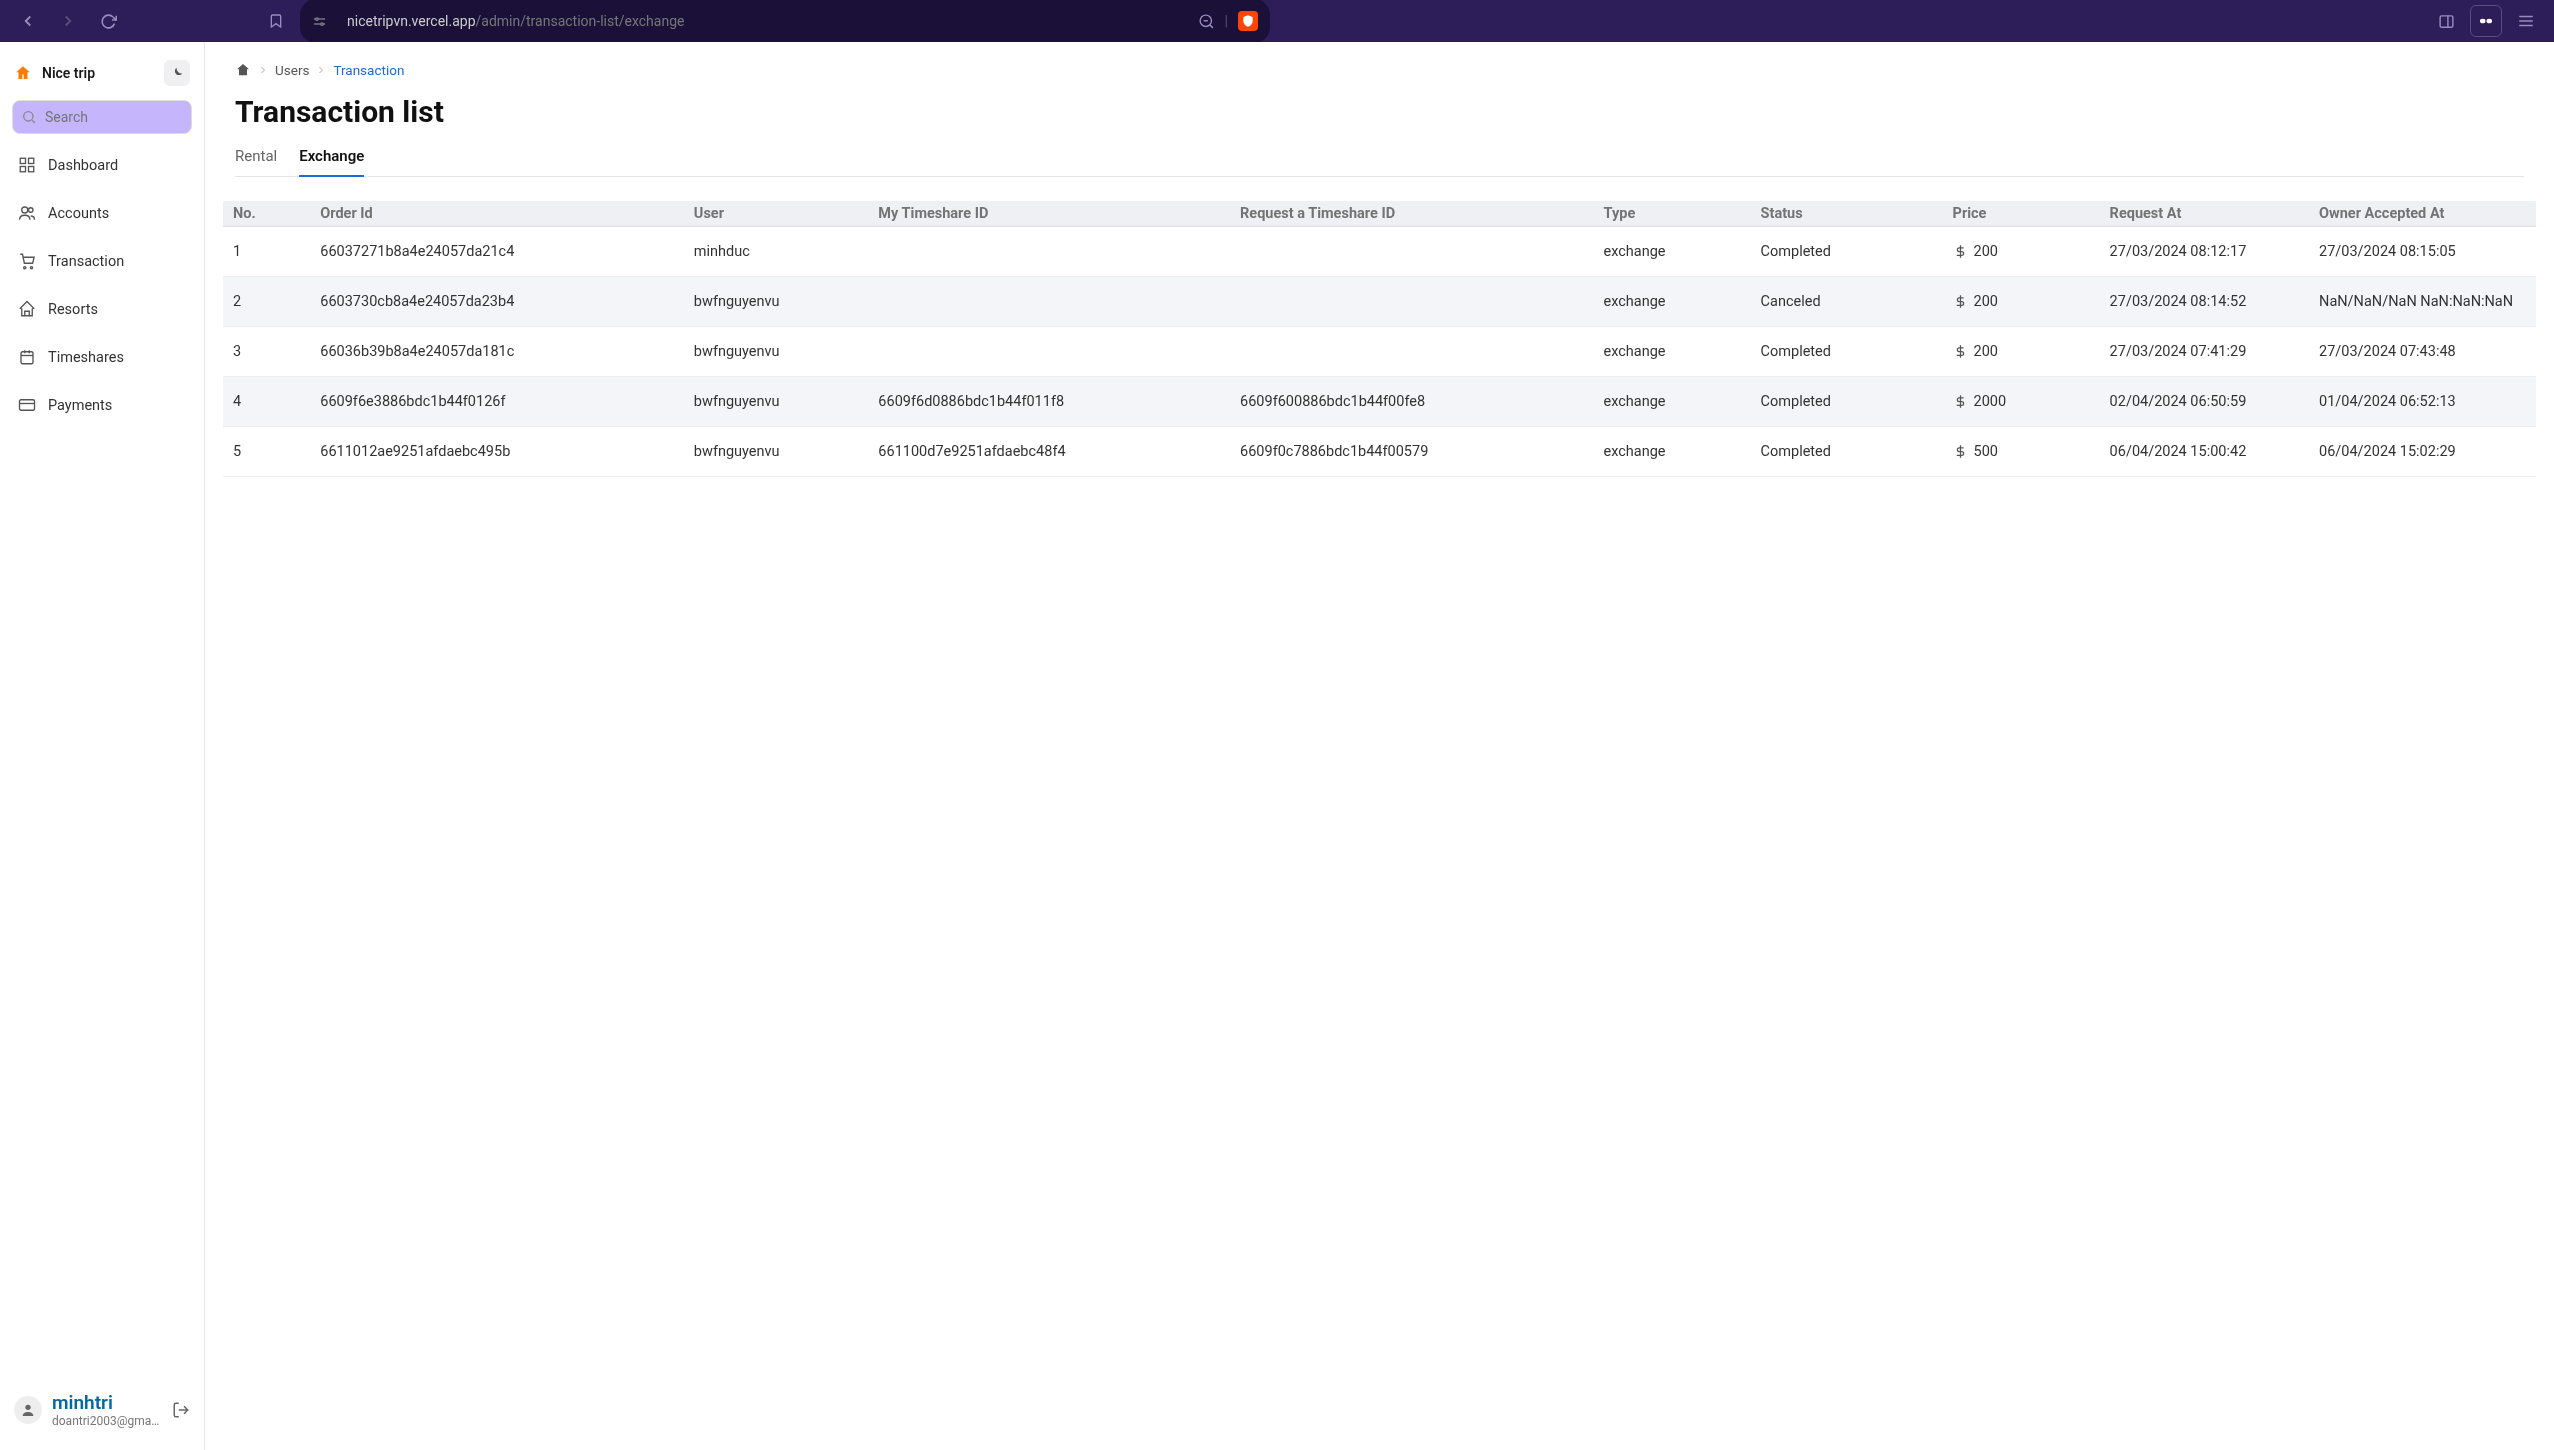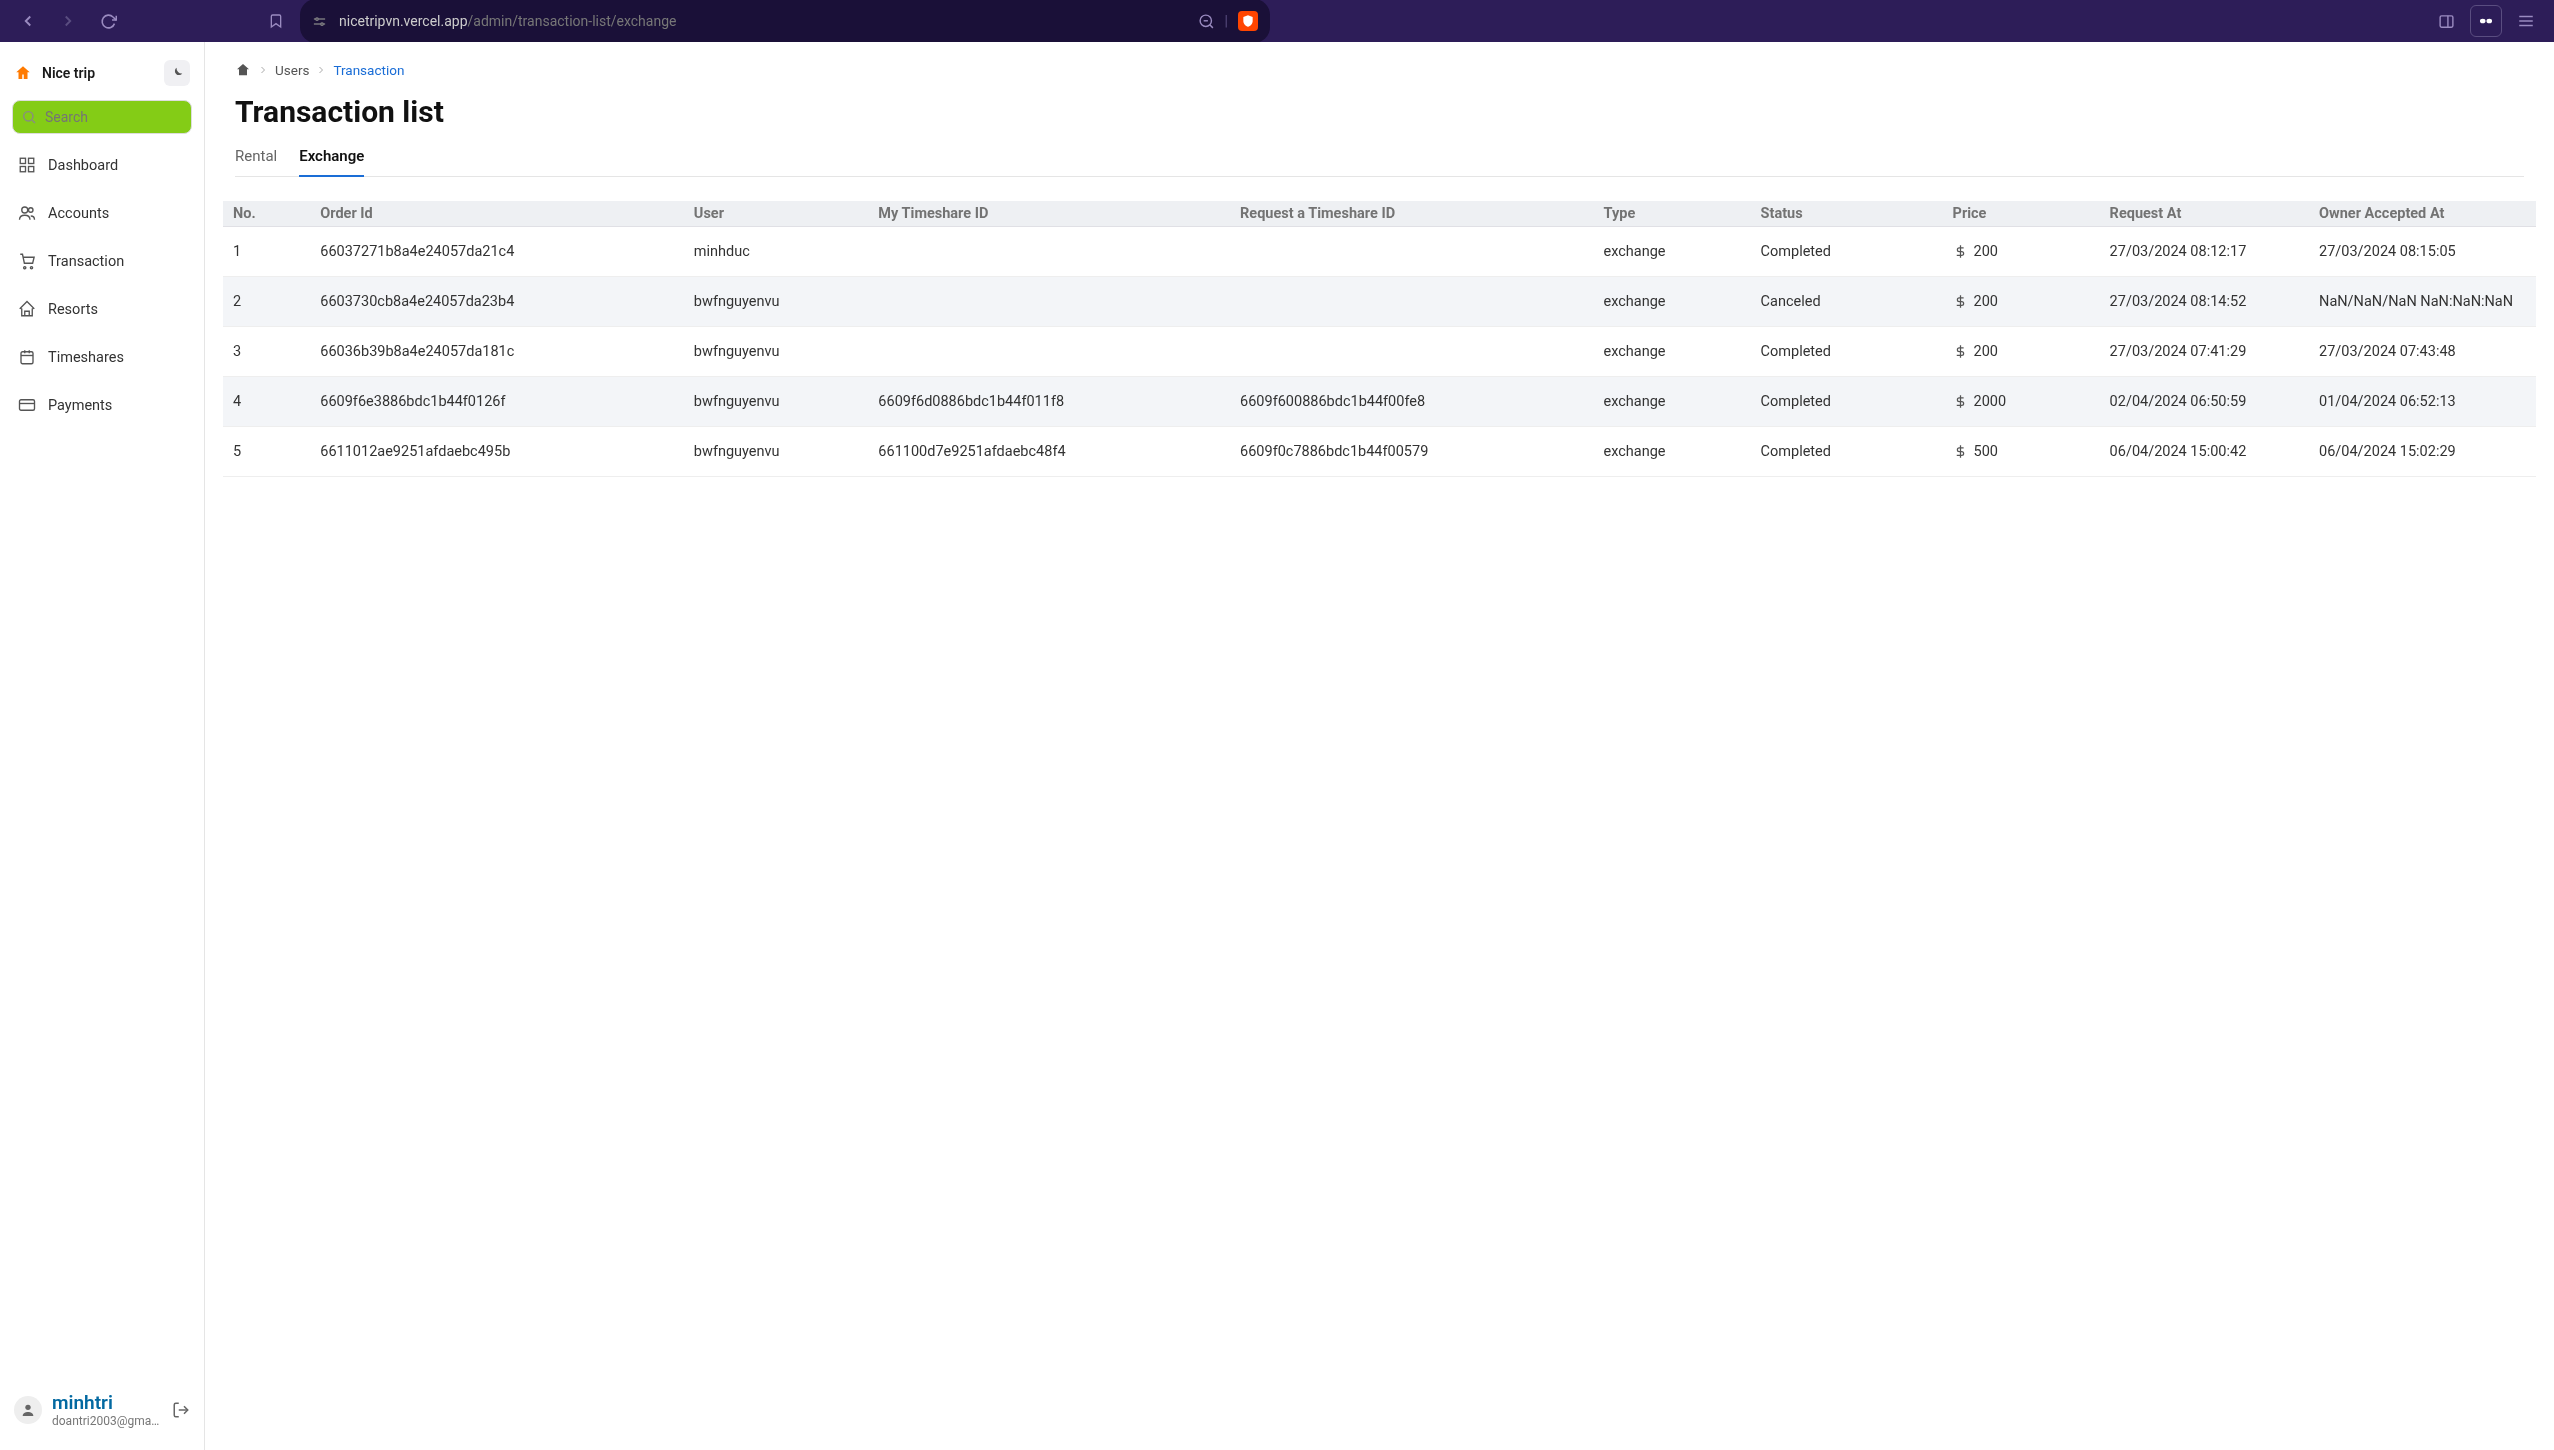--- a/index.html
+++ b/index.html
@@ -2,36 +2,36 @@
 <html><head>
 <meta charset="utf-8">
 <style>
 *{margin:0;padding:0;box-sizing:border-box;font-family:-apple-system,BlinkMacSystemFont,"Segoe UI",Roboto,sans-serif}
 body{background:#fff;color:#1a1a1a;overflow:hidden}
 .browser-chrome{height:42px;background:#2d1d58;display:flex;align-items:center;padding:0 12px;gap:8px}
 .chrome-btn{width:32px;height:32px;display:flex;align-items:center;justify-content:center;color:#9a8bc0;cursor:pointer;border-radius:4px}
 .chrome-btn.dim{color:#5a4d80}
 .chrome-spacer{width:120px}
 .bookmark-btn{width:32px;height:32px;display:flex;align-items:center;justify-content:center;color:#9a8bc0;cursor:pointer}
-.url-bar{flex:1;max-width:970px;height:44px;background:#1a1038;border-radius:16px;display:flex;align-items:center;padding:0 12px;color:#888;font-size:14px;gap:12px}
+.url-bar{flex:1;max-width:970px;height:44px;background:#1a1038;border-radius:16px;display:flex;align-items:center;padding:0 12px;color:#888;font-size:14px;gap:20px}
 .url-text{color:#ccc}
 .url-text .path{color:#777}
 .url-right{margin-left:auto;display:flex;align-items:center;gap:10px}
 .brave-shield{width:20px;height:20px;background:#ff4500;border-radius:4px;display:flex;align-items:center;justify-content:center}
 .chrome-right{display:flex;align-items:center;gap:8px;margin-left:auto}
 .chrome-right-btn{width:32px;height:32px;display:flex;align-items:center;justify-content:center;color:#9a8bc0;cursor:pointer}
 .reader{border:1px solid #5a4d80;border-radius:6px;padding:4px 8px}
 .app{display:flex;height:calc(100vh - 42px)}
 .sidebar{width:205px;border-right:1px solid #e5e5e5;display:flex;flex-direction:column;padding:14px 12px}
 .brand{display:flex;align-items:center;gap:10px;padding:4px 2px 14px}
 .brand-icon{width:18px;height:18px;color:#ff7a00}
 .brand-text{font-size:14px;font-weight:600;color:#1a1a1a}
 .theme-toggle{margin-left:auto;width:26px;height:26px;border-radius:6px;background:#f0f0f3;display:flex;align-items:center;justify-content:center;cursor:pointer;color:#555}
 .search-wrap{position:relative;margin-bottom:14px}
-.search-input{width:100%;height:34px;border:1px solid #ddd;border-radius:8px;padding:0 10px 0 32px;font-size:14px;background:#84cc16;color:#333}
+.search-input{width:100%;height:34px;border:1px solid #ddd;border-radius:8px;padding:0 10px 0 32px;font-size:14px;background:#c4b5fd;color:#333}
 .search-ic{position:absolute;left:9px;top:9px;width:16px;height:16px;color:#888}
 .nav{display:flex;flex-direction:column;gap:14px}
 .nav-item{display:flex;align-items:center;gap:12px;padding:8px 6px;border-radius:6px;cursor:pointer;color:#333;font-size:14.5px}
 .nav-ic{width:18px;height:18px;color:#555;flex-shrink:0}
 .sidebar-footer{margin-top:auto;display:flex;align-items:center;gap:10px;padding:8px 2px}
 .avatar{width:28px;height:28px;border-radius:50%;background:#eee;display:flex;align-items:center;justify-content:center;color:#666}
 .user-info{flex:1;min-width:0}
 .user-name{font-size:19px;font-weight:600;color:#0369a1}
 .user-email{font-size:12px;color:#777;white-space:nowrap;overflow:hidden;text-overflow:ellipsis}
 .logout-ic{width:18px;height:18px;color:#666;cursor:pointer}

